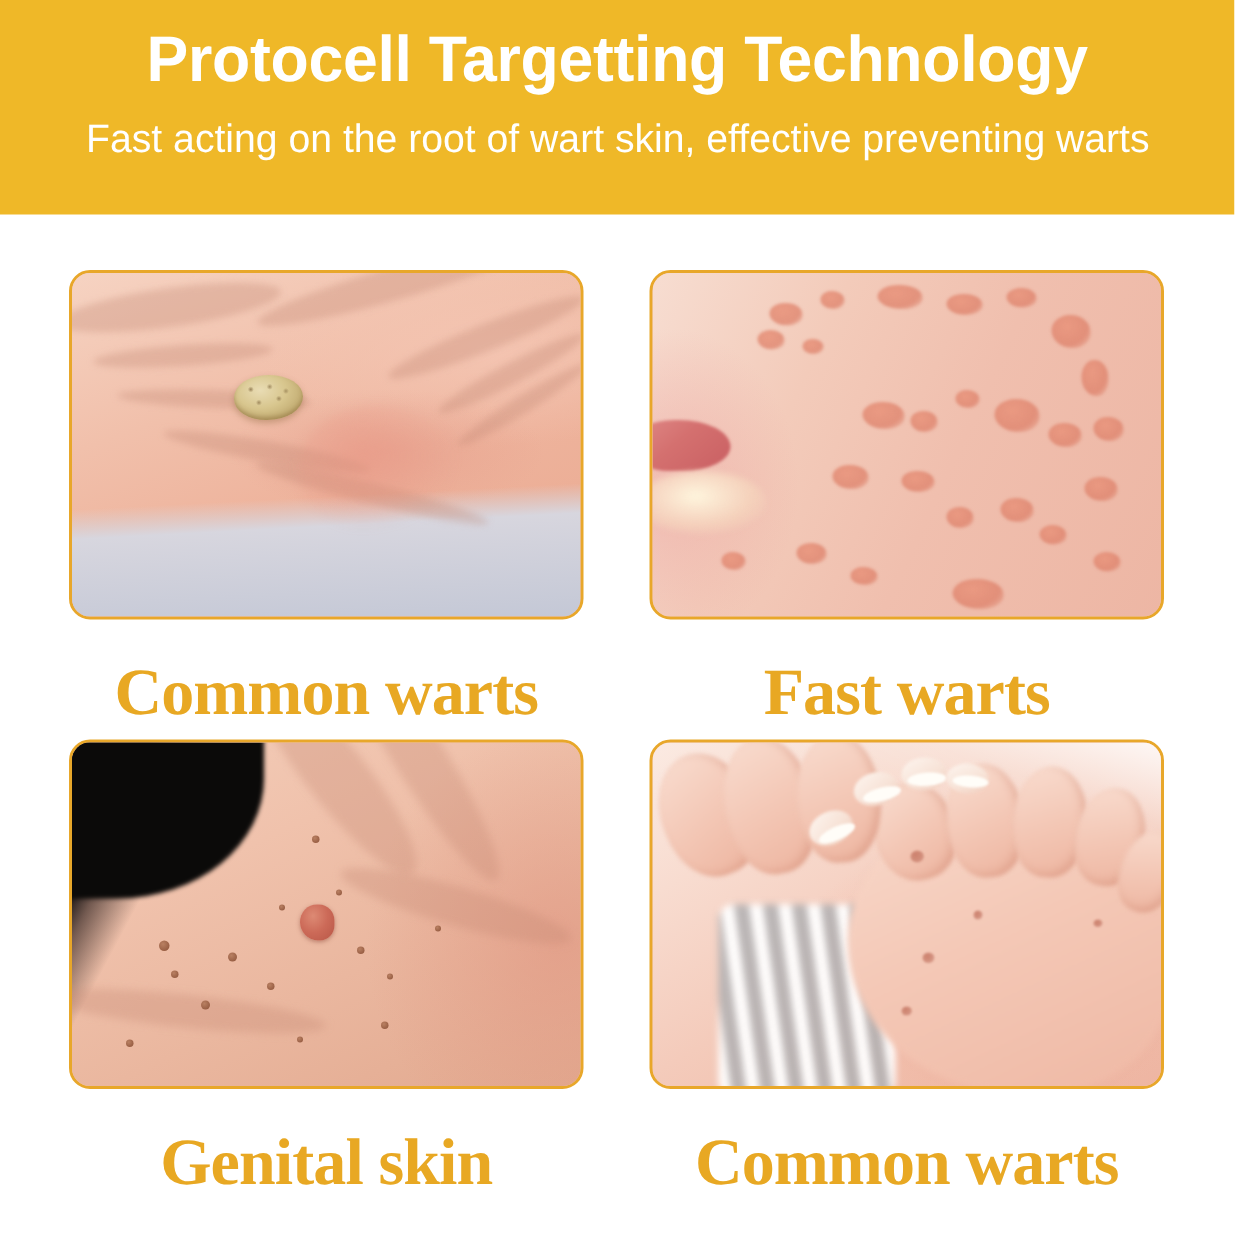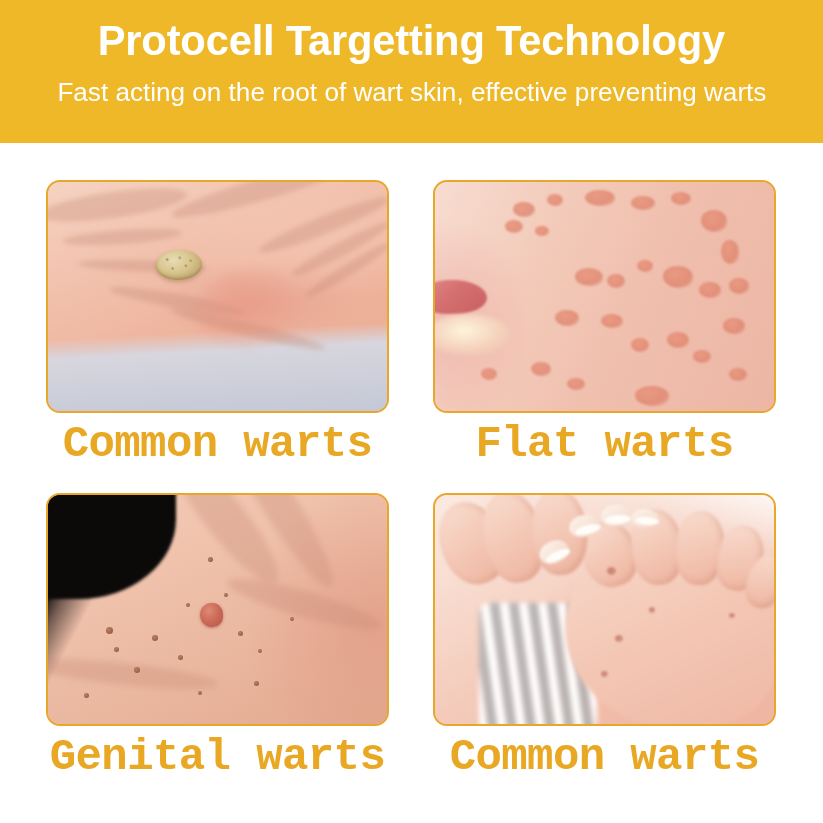--- a/index.html
+++ b/index.html
@@ -247,26 +247,26 @@
     border-radius: 50%;
     background: radial-gradient(circle at 40% 36%, rgba(198,118,98,0.85) 0%, rgba(186,104,86,0.55) 60%, rgba(186,104,86,0) 100%);
     filter: blur(0.8px);
   }
 
   
   .caption {
     width: 343px;
     text-align: center;
     color: #e8a823;
-    font-family: Liberation Mono, monospace;
+    font-family: Liberation Serif, serif;
     font-size: 44px;
     font-weight: bold;
     letter-spacing: -0.6px;
     line-height: 58px;
-    margin-top: 2px;
+    margin-top: 20px;
     white-space: nowrap;
   }
 </style>
 </head>
 <body>
 
 <div class="page">
 
   <div class="header">
     <div class="header-title">Protocell Targetting Technology</div>
@@ -320,21 +320,21 @@
           <div class="lesion" style="left:232px; top:150px; width:22px; height:16px;"></div>
           <div class="lesion" style="left:258px; top:168px; width:18px; height:13px;"></div>
           <div class="lesion" style="left:288px; top:136px; width:22px; height:16px;"></div>
           <div class="lesion" style="left:96px;  top:180px; width:20px; height:14px;"></div>
           <div class="lesion" style="left:132px; top:196px; width:18px; height:12px;"></div>
           <div class="lesion" style="left:200px; top:204px; width:34px; height:20px;"></div>
           <div class="lesion" style="left:46px;  top:186px; width:16px; height:12px;"></div>
           <div class="lesion" style="left:294px; top:186px; width:18px; height:13px;"></div>
         </div>
       </div>
-      <div class="caption">Flat warts</div>
+      <div class="caption">Fast warts</div>
     </div>
 
     <div class="cell cell-bl">
       <div class="photo-frame">
         <div class="photo skin-neck">
           <div class="dark-corner"></div>
           <div class="neck-tendon" style="left:90px;  top:0px;   width:170px; height:40px; transform:rotate(52deg);"></div>
           <div class="neck-tendon" style="left:130px; top:-10px; width:200px; height:34px; transform:rotate(58deg);"></div>
           <div class="neck-tendon" style="left:176px; top:96px;  width:160px; height:26px; transform:rotate(16deg);"></div>
           <div class="neck-tendon" style="left:-20px; top:168px; width:190px; height:22px; transform:rotate(6deg);"></div>
@@ -348,21 +348,21 @@
           <div class="mole" style="left:160px; top:62px;  width:5px;  height:5px;"></div>
           <div class="mole" style="left:176px; top:98px;  width:4px;  height:4px;"></div>
           <div class="mole" style="left:190px; top:136px; width:5px;  height:5px;"></div>
           <div class="mole" style="left:210px; top:154px; width:4px;  height:4px;"></div>
           <div class="mole" style="left:206px; top:186px; width:5px;  height:5px;"></div>
           <div class="mole" style="left:150px; top:196px; width:4px;  height:4px;"></div>
           <div class="mole" style="left:36px;  top:198px; width:5px;  height:5px;"></div>
           <div class="mole" style="left:242px; top:122px; width:4px;  height:4px;"></div>
         </div>
       </div>
-      <div class="caption">Genital warts</div>
+      <div class="caption">Genital skin</div>
     </div>
 
     <div class="cell cell-br">
       <div class="photo-frame">
         <div class="photo skin-foot">
           <div class="stripe-shirt"></div>
 
           <div style="position:absolute; left:130px; top:44px; width:215px; height:190px;
                       border-radius:48% 42% 40% 55%;
                       background:linear-gradient(155deg,#f8d9cb 0%,#f4c8b6 45%,#efb8a4 100%);

